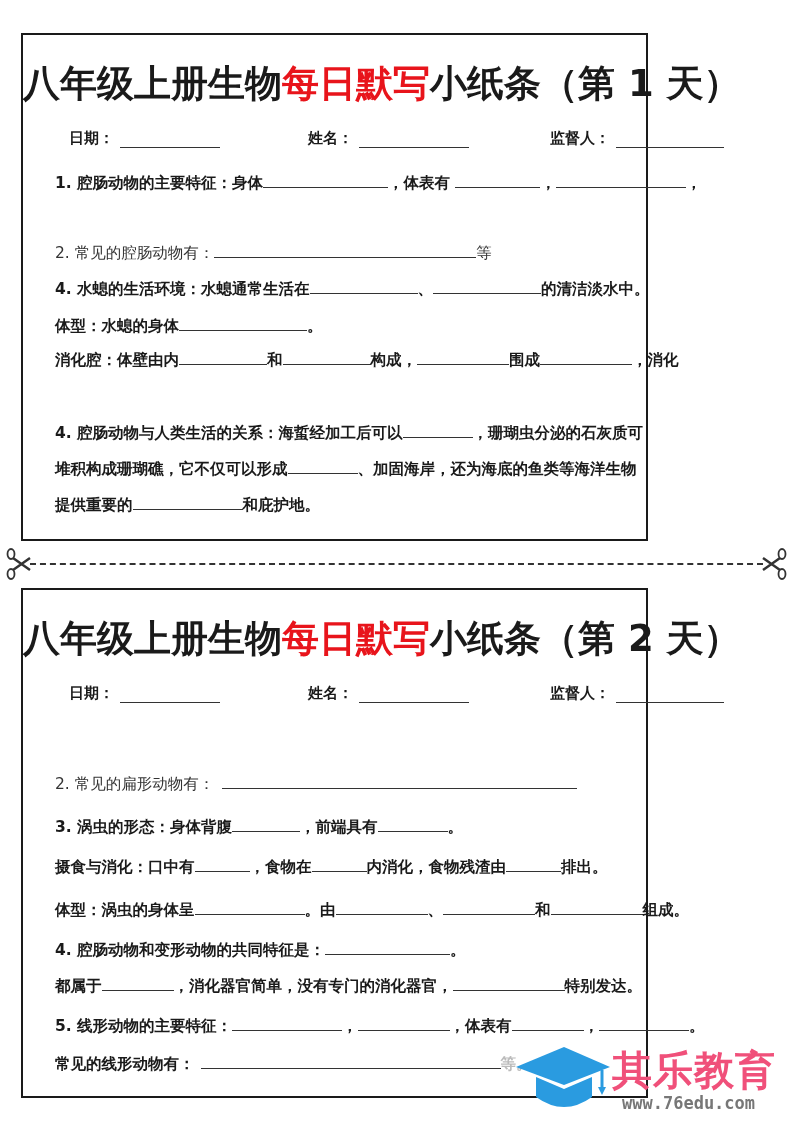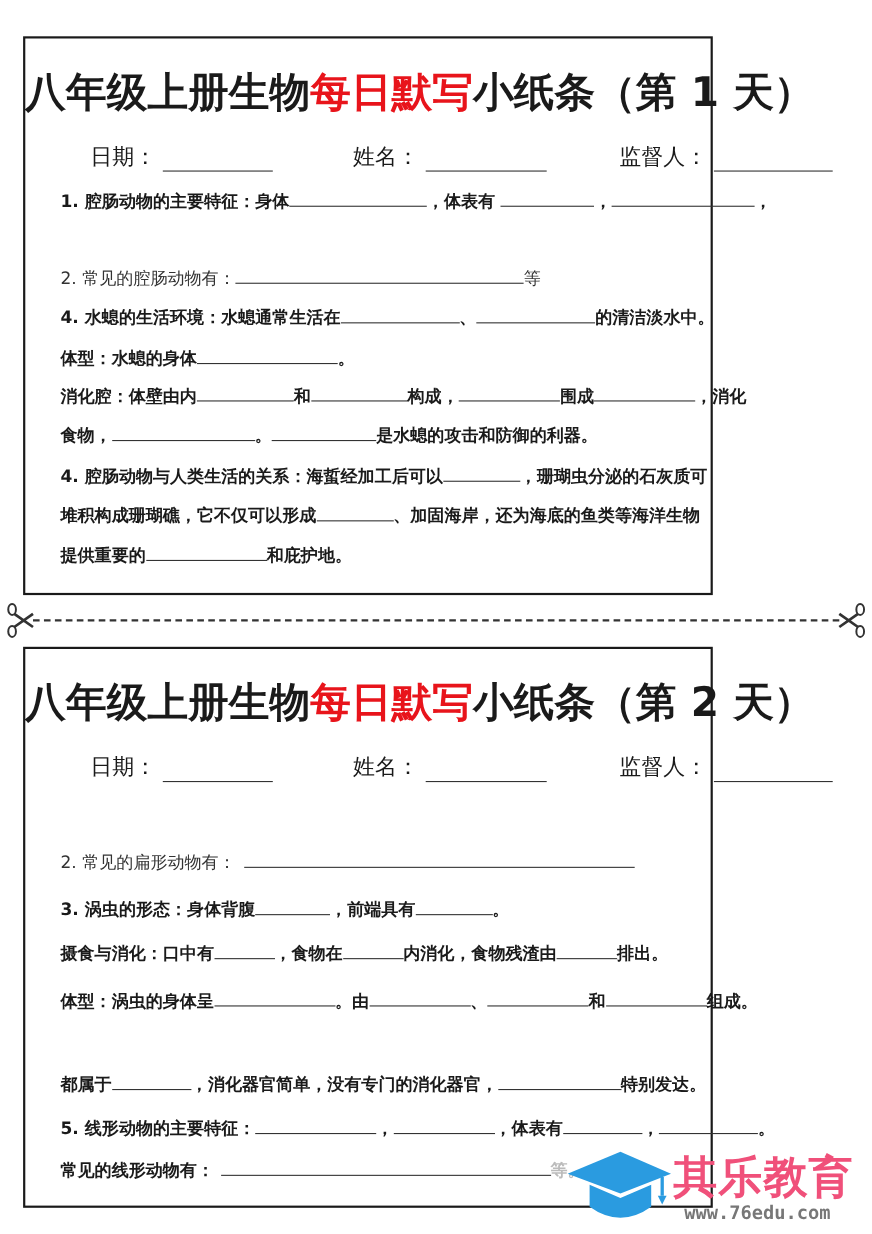--- a/index.html
+++ b/index.html
@@ -14,21 +14,21 @@
   .card1 { top: 33px; height: 508px; }
   .card2 { top: 588px; height: 510px; }
   .title {
     position: absolute; left: 0; right: 0; top: 24px; text-align: center;
     font-size: 37px; font-weight: bold; letter-spacing: 0px; white-space: nowrap;
     font-family: "DejaVu Sans", sans-serif;
   }
   .title .red { color: #e8141b; }
   .meta {
     position: absolute; top: 94px; left: 0; right: 0; height: 24px;
-    font-size: 20px; font-weight: normal; margin-left: 13px;
+    font-size: 15px; font-weight: bold;
   }
   .meta .field { position: absolute; top: 0; white-space: nowrap; }
   .meta .blank { display: inline-block; border-bottom: 1px solid #333; height: 16px; vertical-align: bottom; margin-left: 6px; }
   .line {
     position: absolute; left: 32px; right: 20px; font-size: 15.5px; font-weight: bold;
     white-space: nowrap; line-height: 22px;
   }
   .line.light { font-weight: normal; color: #333; }
   .b { display: inline-block; border-bottom: 1px solid #333; height: 15px; vertical-align: baseline; }
   .cutline {
@@ -51,21 +51,20 @@
     <div class="field" style="left:46px"><span>日期：</span><span class="blank" style="width:100px"></span></div>
     <div class="field" style="left:285px"><span>姓名：</span><span class="blank" style="width:110px"></span></div>
     <div class="field" style="left:527px"><span>监督人：</span><span class="blank" style="width:108px"></span></div>
   </div>
 
   <div class="line" style="top:137px"><span>1. 腔肠动物的主要特征：身体</span><span class="b" style="width:125px"></span><span>，体表有 </span><span class="b" style="width:85px"></span><span>，</span><span class="b" style="width:130px"></span><span>，</span></div>
   <div class="line light" style="top:207px"><span>2. 常见的腔肠动物有：</span><span class="b" style="width:262px"></span><span>等</span></div>
   <div class="line" style="top:243px"><span>4. 水螅的生活环境：水螅通常生活在</span><span class="b" style="width:108px"></span><span>、</span><span class="b" style="width:108px"></span><span>的清洁淡水中。</span></div>
   <div class="line" style="top:280px"><span>体型：水螅的身体</span><span class="b" style="width:128px"></span><span>。</span></div>
   <div class="line" style="top:314px"><span>消化腔：体壁由内</span><span class="b" style="width:88px"></span><span>和</span><span class="b" style="width:88px"></span><span>构成，</span><span class="b" style="width:92px"></span><span>围成</span><span class="b" style="width:92px"></span><span>，消化</span></div>
-  <div class="line" style="top:350px"><span>食物，</span><span class="b" style="width:130px"></span><span>。</span><span class="b" style="width:95px"></span><span>是水螅的攻击和防御的利器。</span></div>
   <div class="line" style="top:387px"><span>4. 腔肠动物与人类生活的关系：海蜇经加工后可以</span><span class="b" style="width:70px"></span><span>，珊瑚虫分泌的石灰质可</span></div>
   <div class="line" style="top:423px"><span>堆积构成珊瑚礁，它不仅可以形成</span><span class="b" style="width:70px"></span><span>、加固海岸，还为海底的鱼类等海洋生物</span></div>
   <div class="line" style="top:459px"><span>提供重要的</span><span class="b" style="width:110px"></span><span>和庇护地。</span></div>
 </div>
 
 <svg class="scissors" style="left:2px" viewBox="0 0 32 32">
   <ellipse cx="9" cy="6" rx="3.5" ry="5" fill="none" stroke="#333" stroke-width="1.8"></ellipse>
   <ellipse cx="9" cy="26" rx="3.5" ry="5" fill="none" stroke="#333" stroke-width="1.8"></ellipse>
   <path d="M11 10 L28 22 M11 22 L28 10" stroke="#333" stroke-width="2.5" fill="none"></path>
 </svg>
@@ -83,20 +82,21 @@
   <div class="meta">
     <div class="field" style="left:46px"><span>日期：</span><span class="blank" style="width:100px"></span></div>
     <div class="field" style="left:285px"><span>姓名：</span><span class="blank" style="width:110px"></span></div>
     <div class="field" style="left:527px"><span>监督人：</span><span class="blank" style="width:108px"></span></div>
   </div>
 
   <div class="line light" style="top:183px"><span>2. 常见的扁形动物有：</span><span class="b" style="width:355px; margin-left:8px"></span></div>
   <div class="line" style="top:226px"><span>3. 涡虫的形态：身体背腹</span><span class="b" style="width:68px"></span><span>，前端具有</span><span class="b" style="width:70px"></span><span>。</span></div>
   <div class="line" style="top:266px"><span>摄食与消化：口中有</span><span class="b" style="width:55px"></span><span>，食物在</span><span class="b" style="width:55px"></span><span>内消化，食物残渣由</span><span class="b" style="width:55px"></span><span>排出。</span></div>
   <div class="line" style="top:309px"><span>体型：涡虫的身体呈</span><span class="b" style="width:110px"></span><span>。由</span><span class="b" style="width:92px"></span><span>、</span><span class="b" style="width:92px"></span><span>和</span><span class="b" style="width:92px"></span><span>组成。</span></div>
+  <div class="line" style="top:349px"><span>4. 腔肠动物和变形动物的共同特征是：</span><span class="b" style="width:125px"></span><span>。</span></div>
   <div class="line" style="top:385px"><span>都属于</span><span class="b" style="width:72px"></span><span>，消化器官简单，没有专门的消化器官，</span><span class="b" style="width:112px"></span><span>特别发达。</span></div>
   <div class="line" style="top:425px"><span>5. 线形动物的主要特征：</span><span class="b" style="width:110px"></span><span>，</span><span class="b" style="width:92px"></span><span>，体表有</span><span class="b" style="width:72px"></span><span>，</span><span class="b" style="width:90px"></span><span>。</span></div>
   <div class="line" style="top:463px"><span>常见的线形动物有：</span><span class="b" style="width:300px; margin-left:6px"></span><span style="color:#bbb">等。</span></div>
 </div>
 
 <div class="logo">
   <svg style="position:absolute;left:0;top:2px" width="100" height="70" viewBox="0 0 100 70">
     <polygon points="4,22 52,2 98,22 52,40" fill="#2a9be0"></polygon>
     <path d="M24 32 L24 52 Q52 72 80 52 L80 32 L52 44 Z" fill="#2a9be0"></path>
     <line x1="90" y1="25" x2="90" y2="42" stroke="#2a9be0" stroke-width="3"></line>

